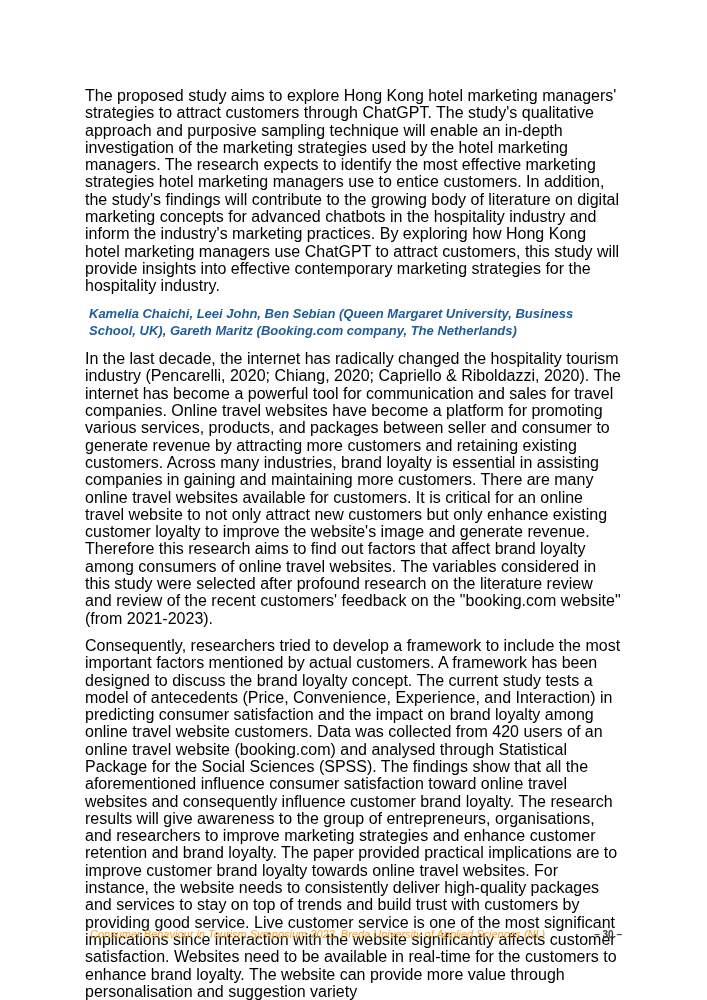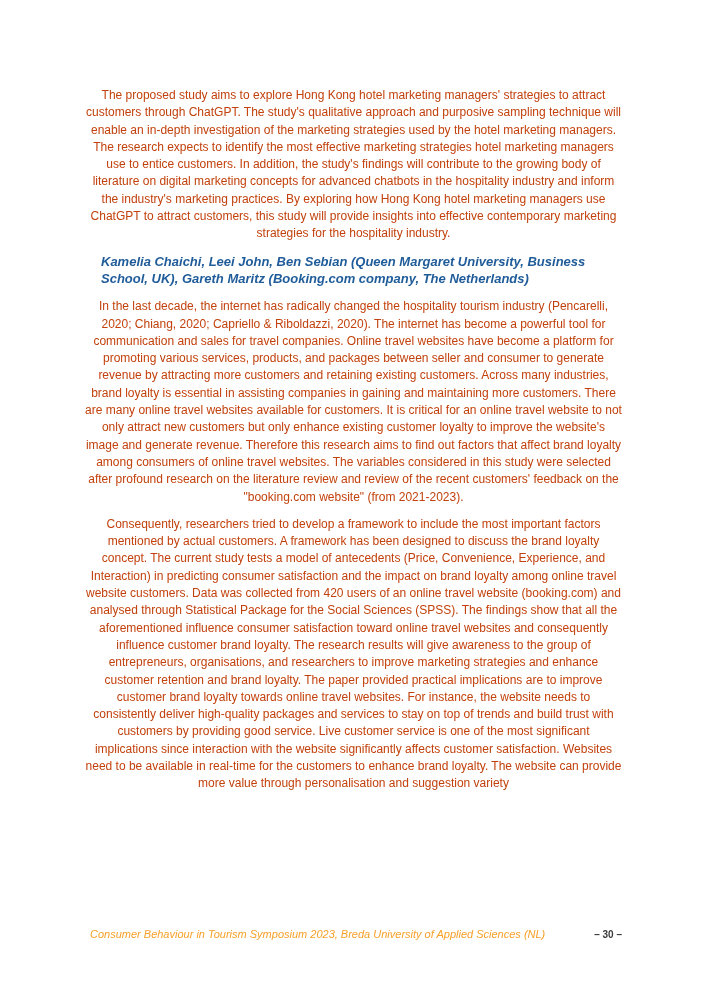--- a/index.html
+++ b/index.html
@@ -18,40 +18,40 @@
     overflow: hidden;
     box-sizing: border-box;
   }
   .content {
     position: absolute;
     top: 87px;
     left: 85px;
     width: 537px;
   }
   .body-para {
-    font-size: 12px;
+    font-size: 16px;
     line-height: 17.3px;
-    color: #c2410c;
+    color: #000000;
     margin: 0 0 10px 0;
-    text-align: center;
+    text-align: left;
   }
   .section-heading {
     font-size: 13px;
     line-height: 17.5px;
     font-weight: bold;
     color: #1a1a1a;
     margin: 37px 0 9px 0;
   }
   .authors {
     font-size: 13px;
     line-height: 17.3px;
     font-weight: bold;
     font-style: italic;
     color: #1f5c99;
-    margin: 0 0 11px 16px;
+    margin: 0 0 11px 4px;
   }
   .footer {
     position: absolute;
     left: 90px;
     right: 85px;
     top: 928px;
     display: flex;
     justify-content: space-between;
     align-items: baseline;
   }

